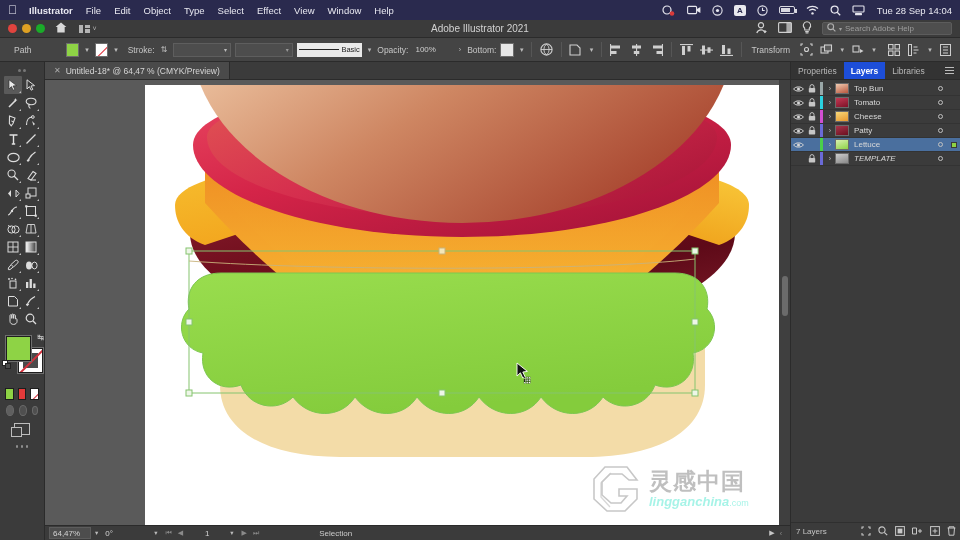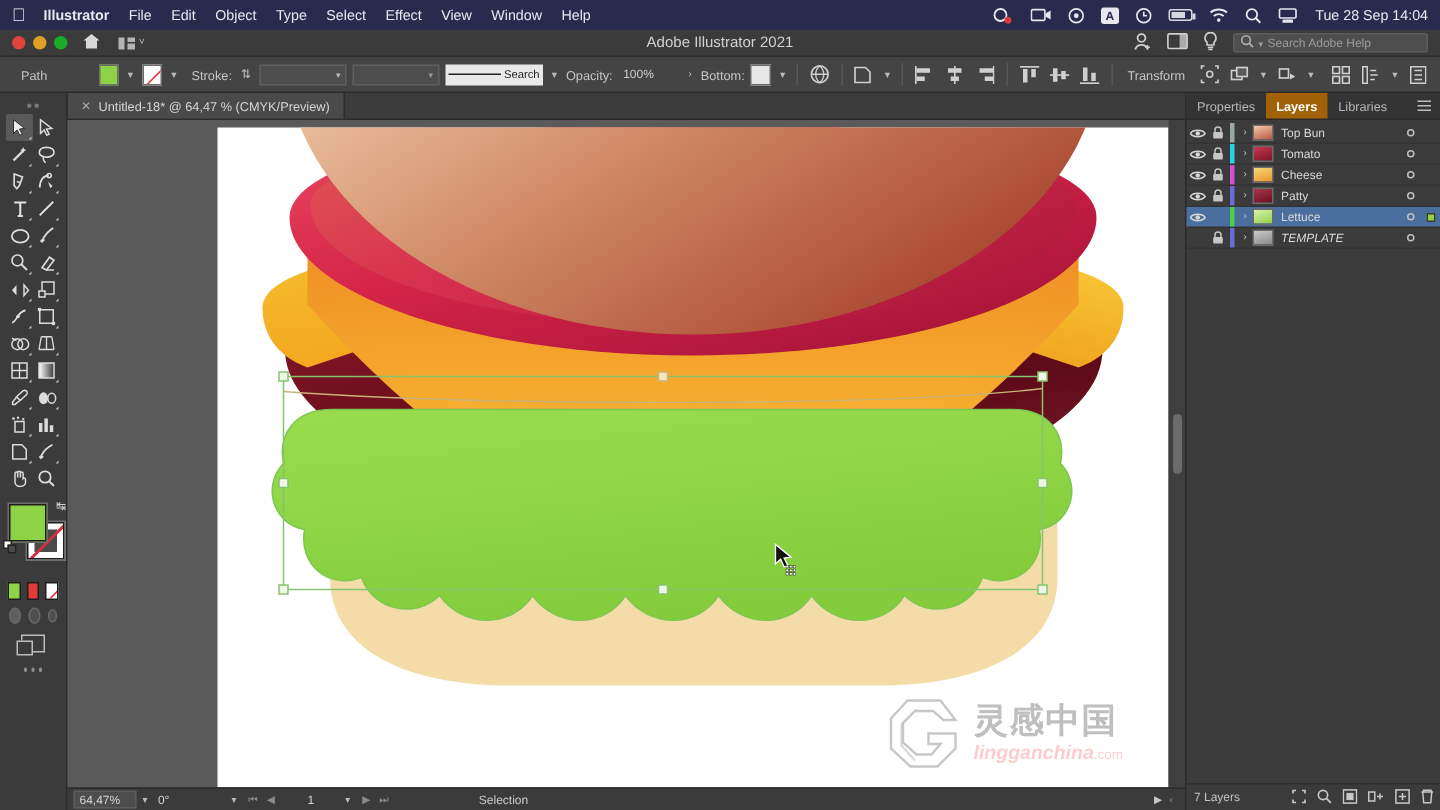--- a/index.html
+++ b/index.html
@@ -161,34 +161,34 @@
 
   svg.art { position:absolute; left:0; top:0; }
 
   .watermark {
     position:absolute; right:6px; bottom:6px; width:195px; height:60px;
     opacity:0.55; display:flex; align-items:center; gap:4px; pointer-events:none;
   }
   .wm-logo { width:56px;height:52px;position:relative;flex:none;}
   .wm-text { display:flex; flex-direction:column; line-height:1; }
   .wm-cn { font-size:23px; color:#8c8c8c; font-weight:bold; letter-spacing:1px; font-family:"DejaVu Sans", sans-serif;}
-  .wm-en { font-size:13px; color:#fca5a5; font-style:italic; font-weight:bold; margin-top:2px;}
+  .wm-en { font-size:13px; color:#5eead4; font-style:italic; font-weight:bold; margin-top:2px;}
   .wm-en em{font-size:9px;font-style:normal;font-weight:normal;}
 
   
   .rightpanel {
     position:absolute; left:790px; top:62px; width:170px; height:478px;
     background:#3b3b3b; border-left:1px solid #2b2b2b;
   }
   .paneltabs {
     height:18px; display:flex; align-items:stretch;
     background:#333; border-bottom:1px solid #2b2b2b;
   }
   .ptab { padding:0 7px; display:flex;align-items:center; font-size:8.5px; color:#b8b8b8; }
-  .ptab.active { background:#a16207; color:#fff; font-weight:bold; }
+  .ptab.active { background:#1d4ed8; color:#fff; font-weight:bold; }
   .phamb { margin-left:auto; padding:0 6px; display:flex;flex-direction:column;justify-content:center;gap:2px;}
   .phamb i{display:block;width:9px;height:1.2px;background:#bcbcbc;}
 
   .layerlist { padding-top:2px; }
   .layerrow {
     height:14px; display:flex; align-items:center;
     border-bottom:1px solid #333; font-size:8px; color:#d8d8d8;
   }
   .layerrow.selected { background:#4a6f9e; }
   .lr-eye { width:14px; display:flex;justify-content:center;align-items:center; font-size:8px; color:#cfcfcf;}
@@ -362,21 +362,21 @@
     <span class="dd" style="width:60px;">
       <span></span>
       <span style="font-size:6px;color:#bbb;">▾</span>
     </span>
     <span class="dd" style="width:60px;">
       <span></span>
       <span style="font-size:6px;color:#999;">▾</span>
     </span>
     <span class="strokeline">
       <i></i>
-        <b>Search</b>
+        <b>Basic</b>
     </span>
     <span class="mini-chev">▾</span>
     <span class="cb-label">Opacity:</span>
     <span class="dd" style="width:42px;border:none;background:none;">
       <span>100%</span>
     </span>
     <span class="mini-chev">›</span>
     <span class="cb-label">Bottom:</span>
     <span class="swatch" style="background:#e8e8e8;"></span>
     <span class="mini-chev">▾</span>

